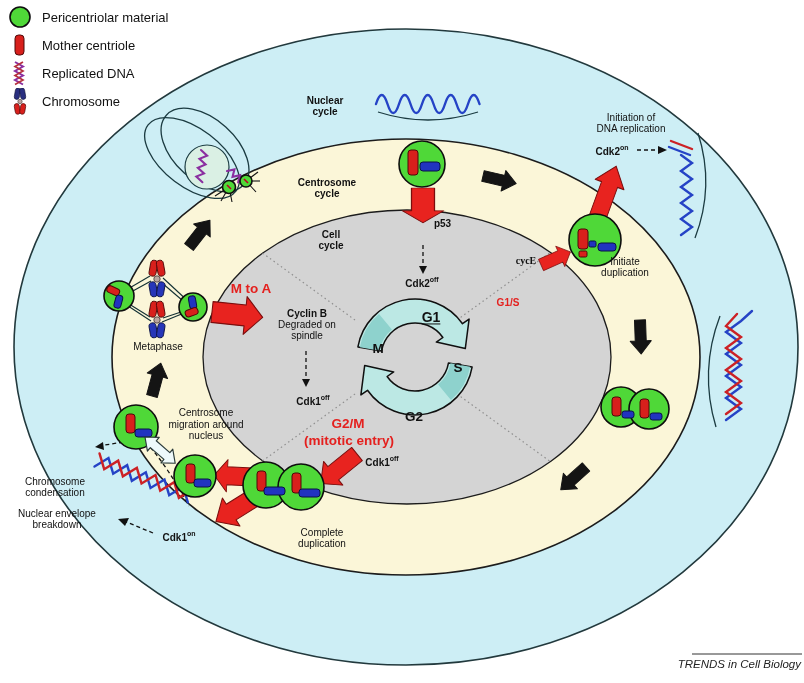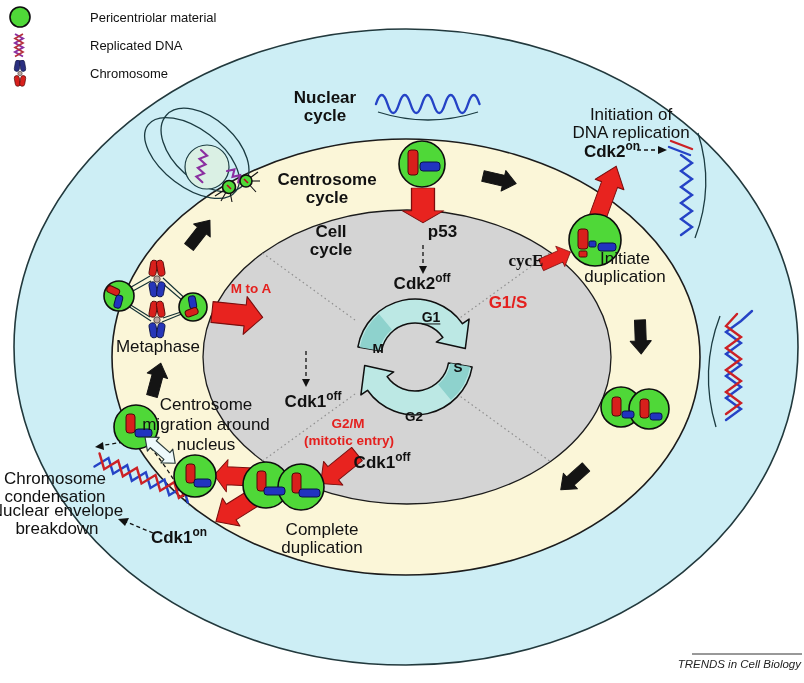--- a/index.html
+++ b/index.html
@@ -28,30 +28,30 @@
   .dnar{stroke:var(--dna-red);fill:none;stroke-width:2.4;stroke-linecap:round;}
   .dnap{stroke:var(--dna-purple);fill:none;stroke-width:2.1;stroke-linecap:round;}
   .thin{stroke:#1b3b41;fill:none;stroke-width:1.3;}
   .dash{stroke:#111;fill:none;stroke-width:1.3;stroke-dasharray:4 3;}
   .dot{stroke:#8f8f8f;fill:none;stroke-width:1.2;stroke-dasharray:1.5 3;}
   .dhead{fill:#111;stroke:none;}
   .spin{stroke:#123033;fill:none;stroke-width:1.1;}
   .ray{stroke:#111;fill:none;stroke-width:1.1;}
   
   .lbl{position:absolute;transform:translate(-50%,-50%);text-align:center;
-       font-size:17px;line-height:1.08;color:#111;white-space:nowrap;}
+       font-size:10px;line-height:1.08;color:#111;white-space:nowrap;}
   .b{font-weight:bold;}
   .red{color:var(--checkpoint-red);}
   .lbl sup{font-size:0.7em;vertical-align:super;font-weight:inherit;}
   .credit{position:absolute;right:3px;top:658px;transform:none;text-align:right;
           font-style:italic;font-size:11.5px;color:#222;}
   
   .key{position:absolute;left:6px;top:3px;}
   .key-title{font-size:13px;font-weight:bold;color:#111;margin-bottom:3px;}
-  .key-row{display:flex;align-items:center;height:28px;gap:48px;}
+  .key-row{display:flex;align-items:center;height:28px;}
   .key-ic{width:28px;height:27px;flex:0 0 28px;}
   .key-lab{font-size:13px;color:#111;margin-left:8px;white-space:nowrap;}
 </style>
 </head>
 <body>
 
 <div class="stage">
 
 <svg class="scene" width="804" height="683" viewBox="0 0 804 683">
   <defs>
@@ -230,20 +230,26 @@
 
   <line x1="692" y1="654" x2="802" y2="654" stroke="#333" stroke-width="1"></line>
 </svg>
 
 <div class="key">
   <div class="key-row">
     <svg class="key-ic" viewBox="0 0 28 27">
       <circle class="pcm" cx="14" cy="13" r="10"></circle>
     </svg>
     <span class="key-lab">Pericentriolar material</span>
+  </div>
+  <div class="key-row">
+    <svg class="key-ic" viewBox="0 0 28 27">
+      <rect class="mc" x="9" y="3" width="9" height="20" rx="3.5"></rect>
+    </svg>
+    <span class="key-lab">Mother centriole</span>
   </div>
   <div class="key-row">
     <svg class="key-ic" viewBox="0 0 28 27">
       <path d="M 9 2 l 8 4.5 l -8 4.5 l 8 4.5 l -8 4.5 l 8 4.5" fill="none" stroke="#8b2fa0" stroke-width="2"></path>
       <path d="M 17 2 l -8 4.5 l 8 4.5 l -8 4.5 l 8 4.5 l -8 4.5" fill="none" stroke="#b5303c" stroke-width="1.7"></path>
     </svg>
     <span class="key-lab">Replicated DNA</span>
   </div>
   <div class="key-row">
     <svg class="key-ic" viewBox="0 0 28 27">
@@ -265,21 +271,21 @@
 </div>
 <div class="lbl b" style="left:327px;top:189px;">
   <div>Centrosome</div>
   <div>cycle</div>
 </div>
 <div class="lbl b" style="left:331px;top:241px;">
   <div>Cell</div>
   <div>cycle</div>
 </div>
 
-<div class="lbl b" style="left:423px;top:232px;padding-left:39px;">p53</div>
+<div class="lbl b" style="left:423px;top:224px;padding-left:39px;">p53</div>
 <div class="lbl b" style="left:422px;top:283px;">
   <span>Cdk2</span><sup>off</sup>
 </div>
 
 <div class="lbl b" style="left:431px;top:318px;font-size:14px;text-decoration:underline;">G1</div>
 <div class="lbl b" style="left:458px;top:368px;font-size:13.5px;">S</div>
 <div class="lbl b" style="left:378px;top:349px;font-size:13.5px;">M</div>
 <div class="lbl b" style="left:414px;top:417px;font-size:13.5px;">G2</div>
 
 <div class="lbl b red" style="left:508px;top:303px;">G1/S</div>
@@ -291,20 +297,25 @@
 </div>
 <div class="lbl" style="left:631px;top:124px;">
   <div>Initiation of</div>
   <div>DNA replication</div>
 </div>
 <div class="lbl b" style="left:612px;top:151px;">
   <span>Cdk2</span><sup>on</sup>
 </div>
 
 <div class="lbl b red" style="left:251px;top:289px;font-size:13.5px;">M to A</div>
+<div class="lbl" style="left:307px;top:325px;">
+  <div class="b">Cyclin B</div>
+  <div>Degraded on</div>
+  <div>spindle</div>
+</div>
 <div class="lbl b" style="left:313px;top:401px;">
   <span>Cdk1</span><sup>off</sup>
 </div>
 
 <div class="lbl" style="left:158px;top:347px;">Metaphase</div>
 
 <div class="lbl" style="left:206px;top:425px;line-height:1.17;">
   <div>Centrosome</div>
   <div>migration around</div>
   <div>nucleus</div>

